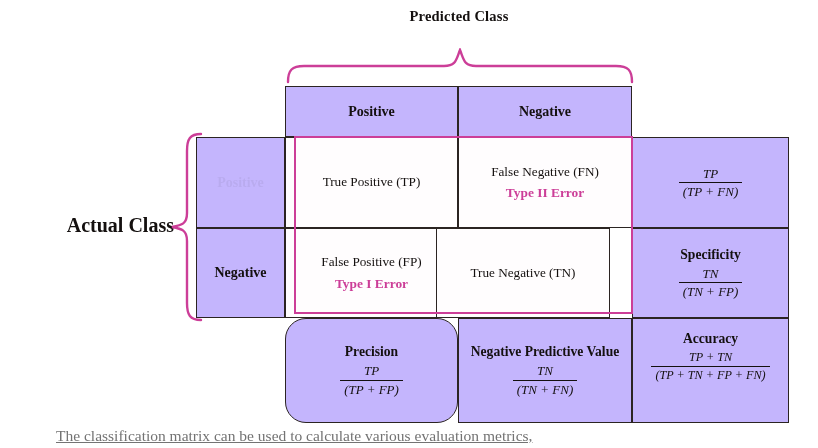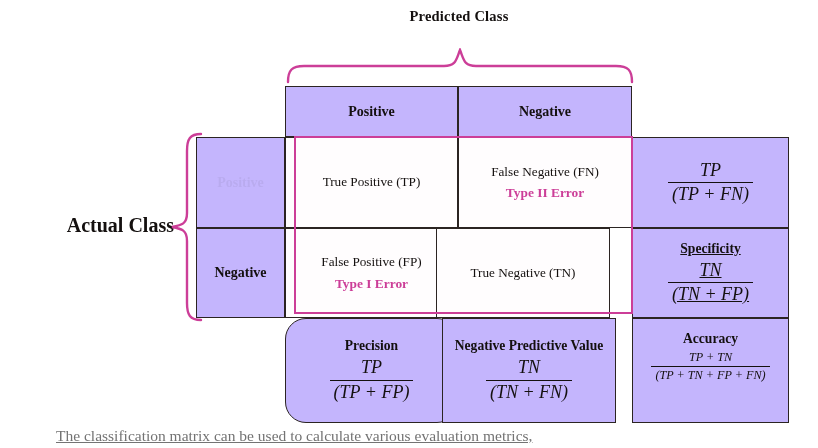--- a/index.html
+++ b/index.html
@@ -44,21 +44,21 @@
   .cell.white { background:#fffdfe; }
   .cell.nobg  { background:transparent; border:none; }
 
   .hdr { font-weight:bold; font-size:14px; }
   .lbl { font-size:13.2px; line-height:1.25; }
   .metric-name { font-weight:bold; font-size:13.6px; line-height:1.2; }
   .err { font-weight:bold; font-size:13.4px; color:#cc3e98; margin-top:5px; }
   .ghost { opacity:.055; font-weight:bold; font-size:14px; }
 
   
-  .frac { display:inline-block; font-style:italic; font-size:18px; line-height:1.18; text-align:center; }
+  .frac { display:inline-block; font-style:italic; font-size:13px; line-height:1.18; text-align:center; }
   .frac .num { display:block; padding:0 4px 1px 4px; }
   .frac .den { display:block; border-top:1.3px solid #14100f; padding:1px 4px 0 4px; }
   .frac.tight { font-size:12.2px; }
   .mt { margin-top:3px; }
 
   
   .core-outline {
     position:absolute; left:294px; top:136px;
     width:339px; height:178px;
     border:2.6px solid #cc3e98;
@@ -135,39 +135,39 @@
 
   <div class="cell white" style="left:285px;top:228px;width:173px;height:90px;">
     <span class="lbl">False Positive (FP)</span>
     <span class="err">Type I Error</span>
   </div>
 
   <div class="cell white" style="left:436px;top:228px;width:174px;height:90px;">
     <span class="lbl">True Negative (TN)</span>
   </div>
 
-  <div class="cell" style="left:632px;top:228px;width:157px;height:90px;text-decoration:underline;">
+  <div class="cell" style="left:632px;top:228px;width:157px;height:90px;">
     <span class="metric-name">Specificity</span>
     <span class="frac mt">
       <span class="num">TN</span>
       <span class="den">(TN + FP)</span>
     </span>
   </div>
 
   <div class="cell nobg" style="left:196px;top:318px;width:89px;height:105px;"></div>
 
   <div class="cell" style="left:285px;top:318px;width:173px;height:105px;border-radius:21px;">
     <span class="metric-name">Precision</span>
     <span class="frac mt">
       <span class="num">TP</span>
       <span class="den">(TP + FP)</span>
     </span>
   </div>
 
-  <div class="cell" style="left:442px;top:318px;width:174px;height:105px;">
+  <div class="cell" style="left:458px;top:318px;width:174px;height:105px;">
     <span class="metric-name" style="max-width:150px;">Negative Predictive Value</span>
     <span class="frac mt">
       <span class="num">TN</span>
       <span class="den">(TN + FN)</span>
     </span>
   </div>
 
   <div class="cell" style="left:632px;top:318px;width:157px;height:105px;justify-content:flex-start;padding-top:12px;">
     <span class="metric-name">Accuracy</span>
     <span class="frac tight mt">

